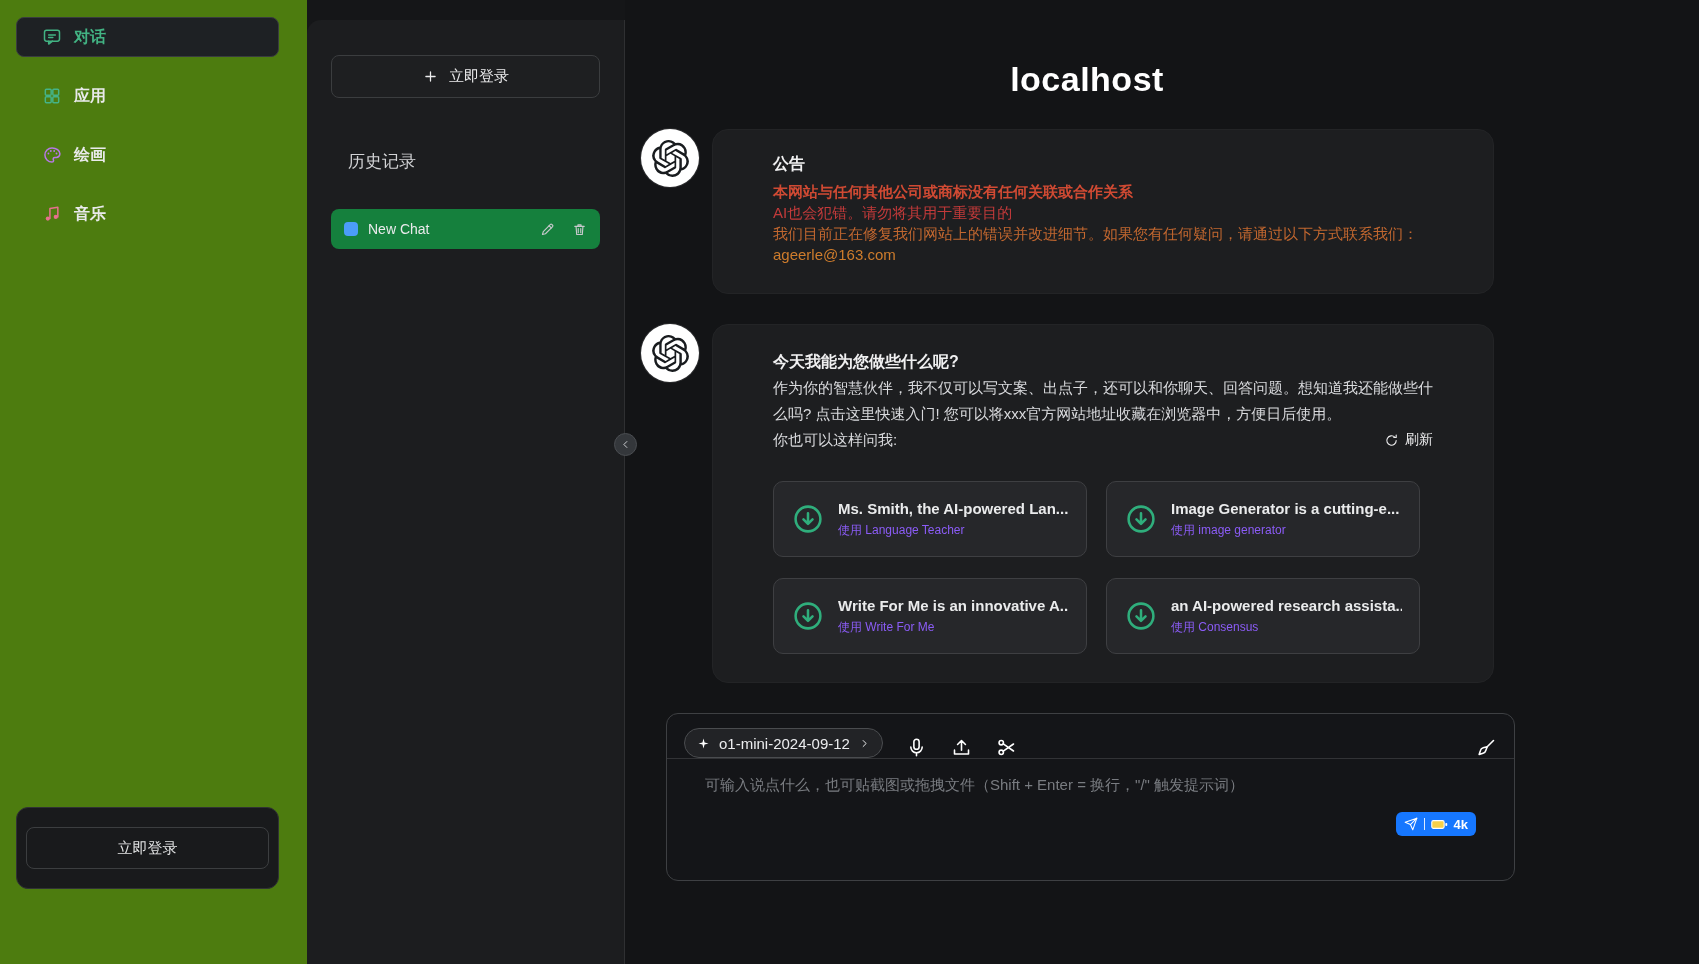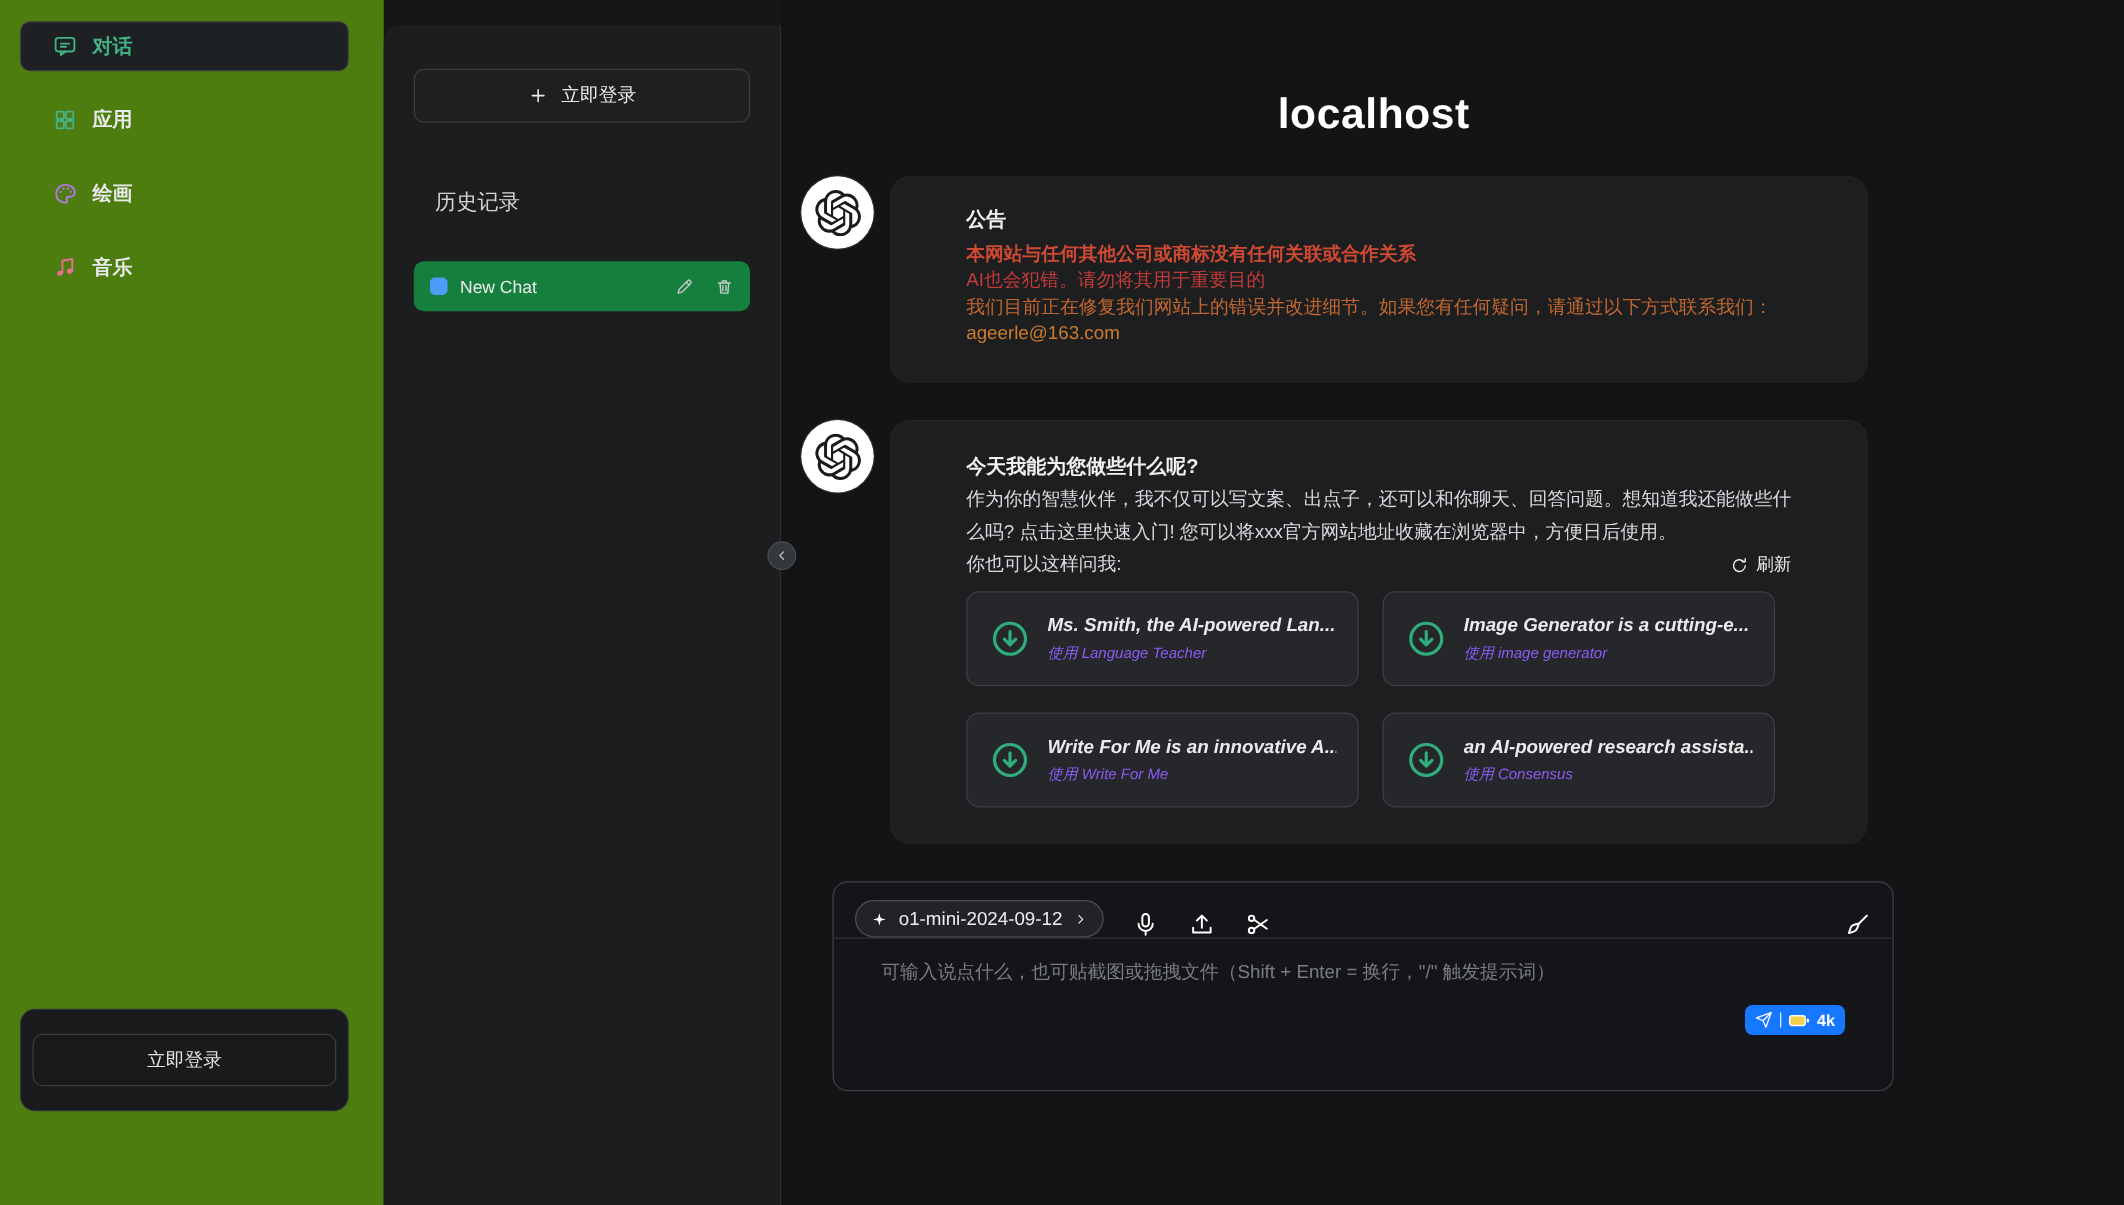--- a/index.html
+++ b/index.html
@@ -49,21 +49,21 @@
   .chat-action + .chat-action { margin-left:6px; }
 
   .collapse-handle { position:absolute; left:614px; top:433px; width:23px; height:23px;
          border-radius:50%; background:#34373b; border:1px solid #4a4d51; display:flex;
          align-items:center; justify-content:center; color:#cfd1d4; cursor:pointer; z-index:5; }
   .collapse-handle svg { width:13px; height:13px; }
 
   
   .main { flex:1; background:#131416; padding-top:56px; position:relative; overflow:hidden; }
   .page-title { width:916px; text-align:center; font-size:34px; font-weight:700; color:#ffffff;
-         margin:16px; letter-spacing:.5px; }
+         margin:4px; letter-spacing:.5px; }
   .messages { margin-top:30px; }
   .msg { display:flex; align-items:flex-start; gap:13px; margin:0 0 30px 16px; }
   .avatar { width:58px; height:58px; border-radius:50%; background:#ffffff; display:flex;
          align-items:center; justify-content:center; flex:none; box-shadow:0 0 0 1px #2a2b2d; }
   .avatar svg { width:37px; height:37px; fill:#191c1f; }
   .bubble { width:782px; background:#1d1e20; border:1px solid #232426; border-radius:16px;
          padding:24px 60px 28px; }
 
   .a-title { font-size:16px; font-weight:700; color:#f0f0f1; margin:0 0 6px; }
   .a-line  { font-size:15px; line-height:21px; margin:0; }
@@ -72,21 +72,21 @@
   .a-info  { color:var(--announce-orange,#c2672f); }
   .a-link  { color:var(--announce-link,#ce7c2c); text-decoration:none; cursor:pointer; }
 
   .g-title { font-size:16px; font-weight:700; margin:0; line-height:26px; color:#f0f0f1; }
   .g-body  { font-size:15px; line-height:26px; margin:0; color:#d9dadd; }
   .hint-row{ display:flex; justify-content:space-between; align-items:center;
          line-height:26px; font-size:15px; color:#d9dadd; }
   .refresh-btn { display:flex; align-items:center; gap:6px; background:none; border:none;
          color:#ededee; font-size:14px; cursor:pointer; font-family:inherit; padding:0; }
   .refresh-btn svg { width:15px; height:15px; }
-  .cards { margin-top:8px; display:grid; grid-template-columns:repeat(2,314px); gap:21px 19px;font-style:italic; }
+  .cards { margin-top:28px; display:grid; grid-template-columns:repeat(2,314px); gap:21px 19px; }
   .card { height:76px; background:#26272a; border:1px solid #3e3f42; border-radius:10px;
          display:flex; align-items:center; gap:13px; padding:0 17px; cursor:pointer; overflow:hidden; }
   .card svg { width:34px; height:34px; flex:none; color:var(--card-icon-green,#2fae7c); }
   .card-text { min-width:0; }
   .card-title { font-size:15px; font-weight:700; color:#eaebec; margin:0 0 5px;
          white-space:nowrap; overflow:hidden; }
   .card-sub { font-size:12px; color:#8b5cf6; margin:0; white-space:nowrap; overflow:hidden; }
 
   
   .composer { margin:15px 0 0 41px; width:849px; height:168px; border:1px solid #3e4043;

